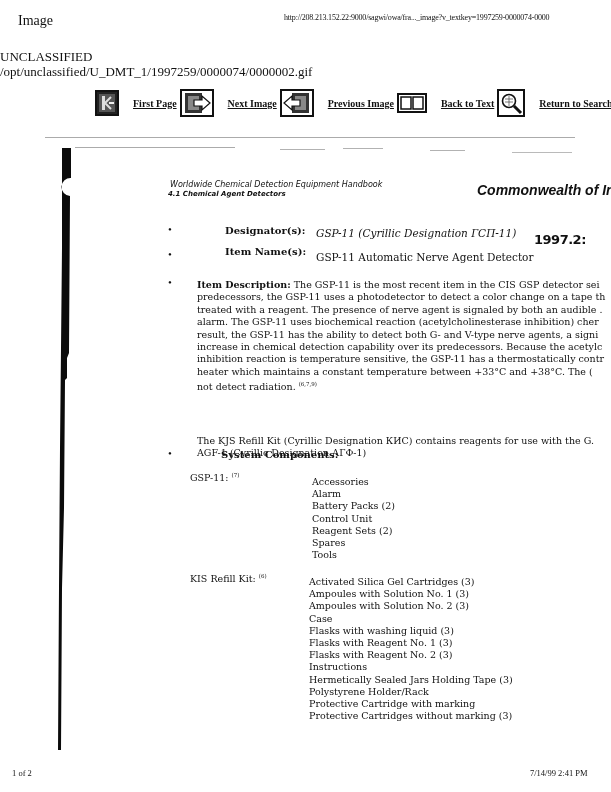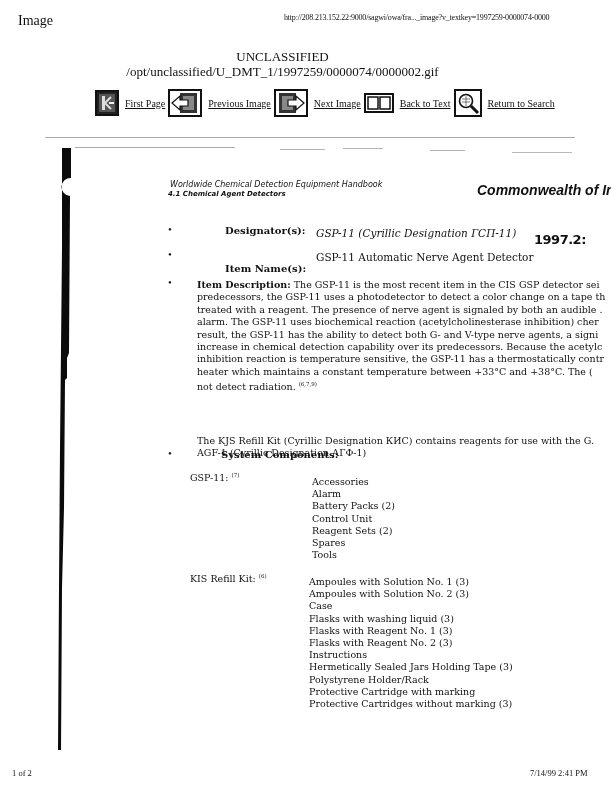--- a/index.html
+++ b/index.html
@@ -3,30 +3,30 @@
 <meta charset="utf-8">
 <style>
   html, body { margin: 0; padding: 0; background: #ffffff; }
   body {
     width: 611px; height: 792px; position: relative; overflow: hidden;
     font-family: "Liberation Serif", serif; color: #111;
   }
   .abs { position: absolute; }
   .hdr-left { left: 18px; top: 13px; font-size: 14px; }
   .hdr-url { left: 284px; top: 13px; font-size: 8px; white-space: nowrap; letter-spacing: -0.2px; }
-  .title { left: 0; width: 565px; text-align: center; font-size: 13px; line-height: 15px; }
+  .title { left: 0; width: 565px; font-size: 13px; line-height: 15px; }
   .t1 { top: 49px; }
   .t2 { top: 64px; }
 
   .nav { left: 95px; top: 88px; height: 30px; display: flex; align-items: center; font-size: 10px; white-space: nowrap; }
   .nav a { color: #111; text-decoration: underline; display: flex; align-items: center; cursor: pointer; }
   .ico { display: inline-block; border: 2px solid #111; box-sizing: border-box; position: relative; background: #fff; }
   .ico.dark { background: #222; }
   .ico svg { position: absolute; left: 0; top: 0; }
-  .nav .lbl { margin-right: 3px; margin-left: 6px; }
+  .nav .lbl { margin-right: 3px; margin-left: 14px; font-weight: bold; }
 
   .rule { height: 1px; background: #666; }
   .r1 { left: 45px; top: 137px; width: 530px; opacity: 0.55; }
   .r2 { left: 75px; top: 147px; width: 160px; opacity: 0.55; }
   .r2b { left: 280px; top: 149px; width: 45px; opacity: 0.5; }
   .r2c { left: 343px; top: 148px; width: 40px; opacity: 0.5; }
   .r2d { left: 430px; top: 150px; width: 35px; opacity: 0.5; }
   .r2e { left: 512px; top: 152px; width: 60px; opacity: 0.45; }
 
   .blackbar { left: 58px; top: 148px; width: 14px; height: 602px; }
@@ -70,36 +70,36 @@
           <rect x="5" y="4" width="3" height="14" fill="#ddd"></rect>
           <path d="M8 11 L14 5 M8 11 L14 17" stroke="#ddd" stroke-width="2"></path>
           <rect x="12" y="10" width="5" height="2" fill="#eee"></rect>
         </svg>
     </span>
     <span class="lbl">First Page</span>
   </a>
   <a>
     <span class="ico" style="width:34px;height:28px;">
       <svg width="30" height="24" viewBox="0 0 30 24">
+          <rect x="3" y="2" width="17" height="20" fill="#333"></rect>
+          <rect x="6" y="5" width="11" height="14" fill="#888"></rect>
+          <path d="M28 12 L20 5 L20 9 L12 9 L12 15 L20 15 L20 19 Z" fill="#fff" stroke="#111" stroke-width="1.2"></path>
+        </svg>
+    </span>
+    <span class="lbl">Next Image</span>
+  </a>
+  <a>
+    <span class="ico" style="width:34px;height:28px;">
+      <svg width="30" height="24" viewBox="0 0 30 24">
           <rect x="10" y="2" width="17" height="20" fill="#333"></rect>
           <rect x="13" y="5" width="11" height="14" fill="#888"></rect>
           <path d="M2 12 L10 5 L10 9 L18 9 L18 15 L10 15 L10 19 Z" fill="#fff" stroke="#111" stroke-width="1.2"></path>
         </svg>
     </span>
     <span class="lbl">Previous Image</span>
-  </a>
-  <a>
-    <span class="ico" style="width:34px;height:28px;">
-      <svg width="30" height="24" viewBox="0 0 30 24">
-          <rect x="3" y="2" width="17" height="20" fill="#333"></rect>
-          <rect x="6" y="5" width="11" height="14" fill="#888"></rect>
-          <path d="M28 12 L20 5 L20 9 L12 9 L12 15 L20 15 L20 19 Z" fill="#fff" stroke="#111" stroke-width="1.2"></path>
-        </svg>
-    </span>
-    <span class="lbl">Next Image</span>
   </a>
   <a>
     <span class="ico" style="width:30px;height:20px;">
       <svg width="26" height="16" viewBox="0 0 26 16">
           <rect x="2" y="2" width="10" height="12" fill="#fff" stroke="#111" stroke-width="1.5"></rect>
           <rect x="14" y="2" width="10" height="12" fill="#fff" stroke="#111" stroke-width="1.5"></rect>
         </svg>
     </span>
     <span class="lbl">Back to Text</span>
   </a>
@@ -129,21 +129,21 @@
 <div class="abs doc-hdr1">Worldwide Chemical Detection Equipment Handbook</div>
 <div class="abs doc-hdr2">4.1 Chemical Agent Detectors</div>
 <div class="abs doc-hdr-r">Commonwealth of Ind</div>
 
 <div class="abs bullet" style="left:168px;top:223px;">•</div>
 <div class="abs lbl-b" style="left:197px;top:225px;">Designator(s):</div>
 <div class="abs val" style="left:316px;top:227px;font-style:italic;">GSP-11 (Cyrillic Designation ГСП-11)</div>
 <div class="abs hand">1997.2:</div>
 
 <div class="abs bullet" style="left:168px;top:248px;">•</div>
-<div class="abs lbl-b" style="left:197px;top:263px;">Item Name(s):</div>
+<div class="abs lbl-b" style="left:197px;top:246px;">Item Name(s):</div>
 <div class="abs val" style="left:316px;top:251px;">GSP-11 Automatic Nerve Agent Detector</div>
 
 <div class="abs bullet" style="left:168px;top:276px;">•</div>
 <div class="abs desc">
   <span class="dl"><b>Item Description:</b> <span>The GSP-11 is the most recent item in the CIS GSP detector sei</span></span>
   <span class="dl">predecessors, the GSP-11 uses a photodetector to detect a color change on a tape th</span>
   <span class="dl">treated with a reagent.  The presence of nerve agent is signaled by both an audible .</span>
   <span class="dl">alarm.  The GSP-11 uses biochemical reaction (acetylcholinesterase inhibition) cher</span>
   <span class="dl">result, the GSP-11 has the ability to detect both G- and V-type nerve agents, a signi</span>
   <span class="dl">increase in chemical detection capability over its predecessors.  Because the acetylc</span>
@@ -170,20 +170,21 @@
   <div>Control Unit</div>
   <div>Reagent Sets (2)</div>
   <div>Spares</div>
   <div>Tools</div>
 </div>
 
 <div class="abs comp-lbl" style="left:190px;top:573px;">
   <span>KIS Refill Kit:</span> <span class="sup">(6)</span>
 </div>
 <div class="abs list" style="left:309px;top:576px;">
+  <div>Activated Silica Gel Cartridges (3)</div>
   <div>Ampoules with Solution No. 1 (3)</div>
   <div>Ampoules with Solution No. 2 (3)</div>
   <div>Case</div>
   <div>Flasks with washing liquid (3)</div>
   <div>Flasks with Reagent No. 1 (3)</div>
   <div>Flasks with Reagent No. 2 (3)</div>
   <div>Instructions</div>
   <div>Hermetically Sealed Jars Holding Tape (3)</div>
   <div>Polystyrene Holder/Rack</div>
   <div>Protective Cartridge with marking</div>

